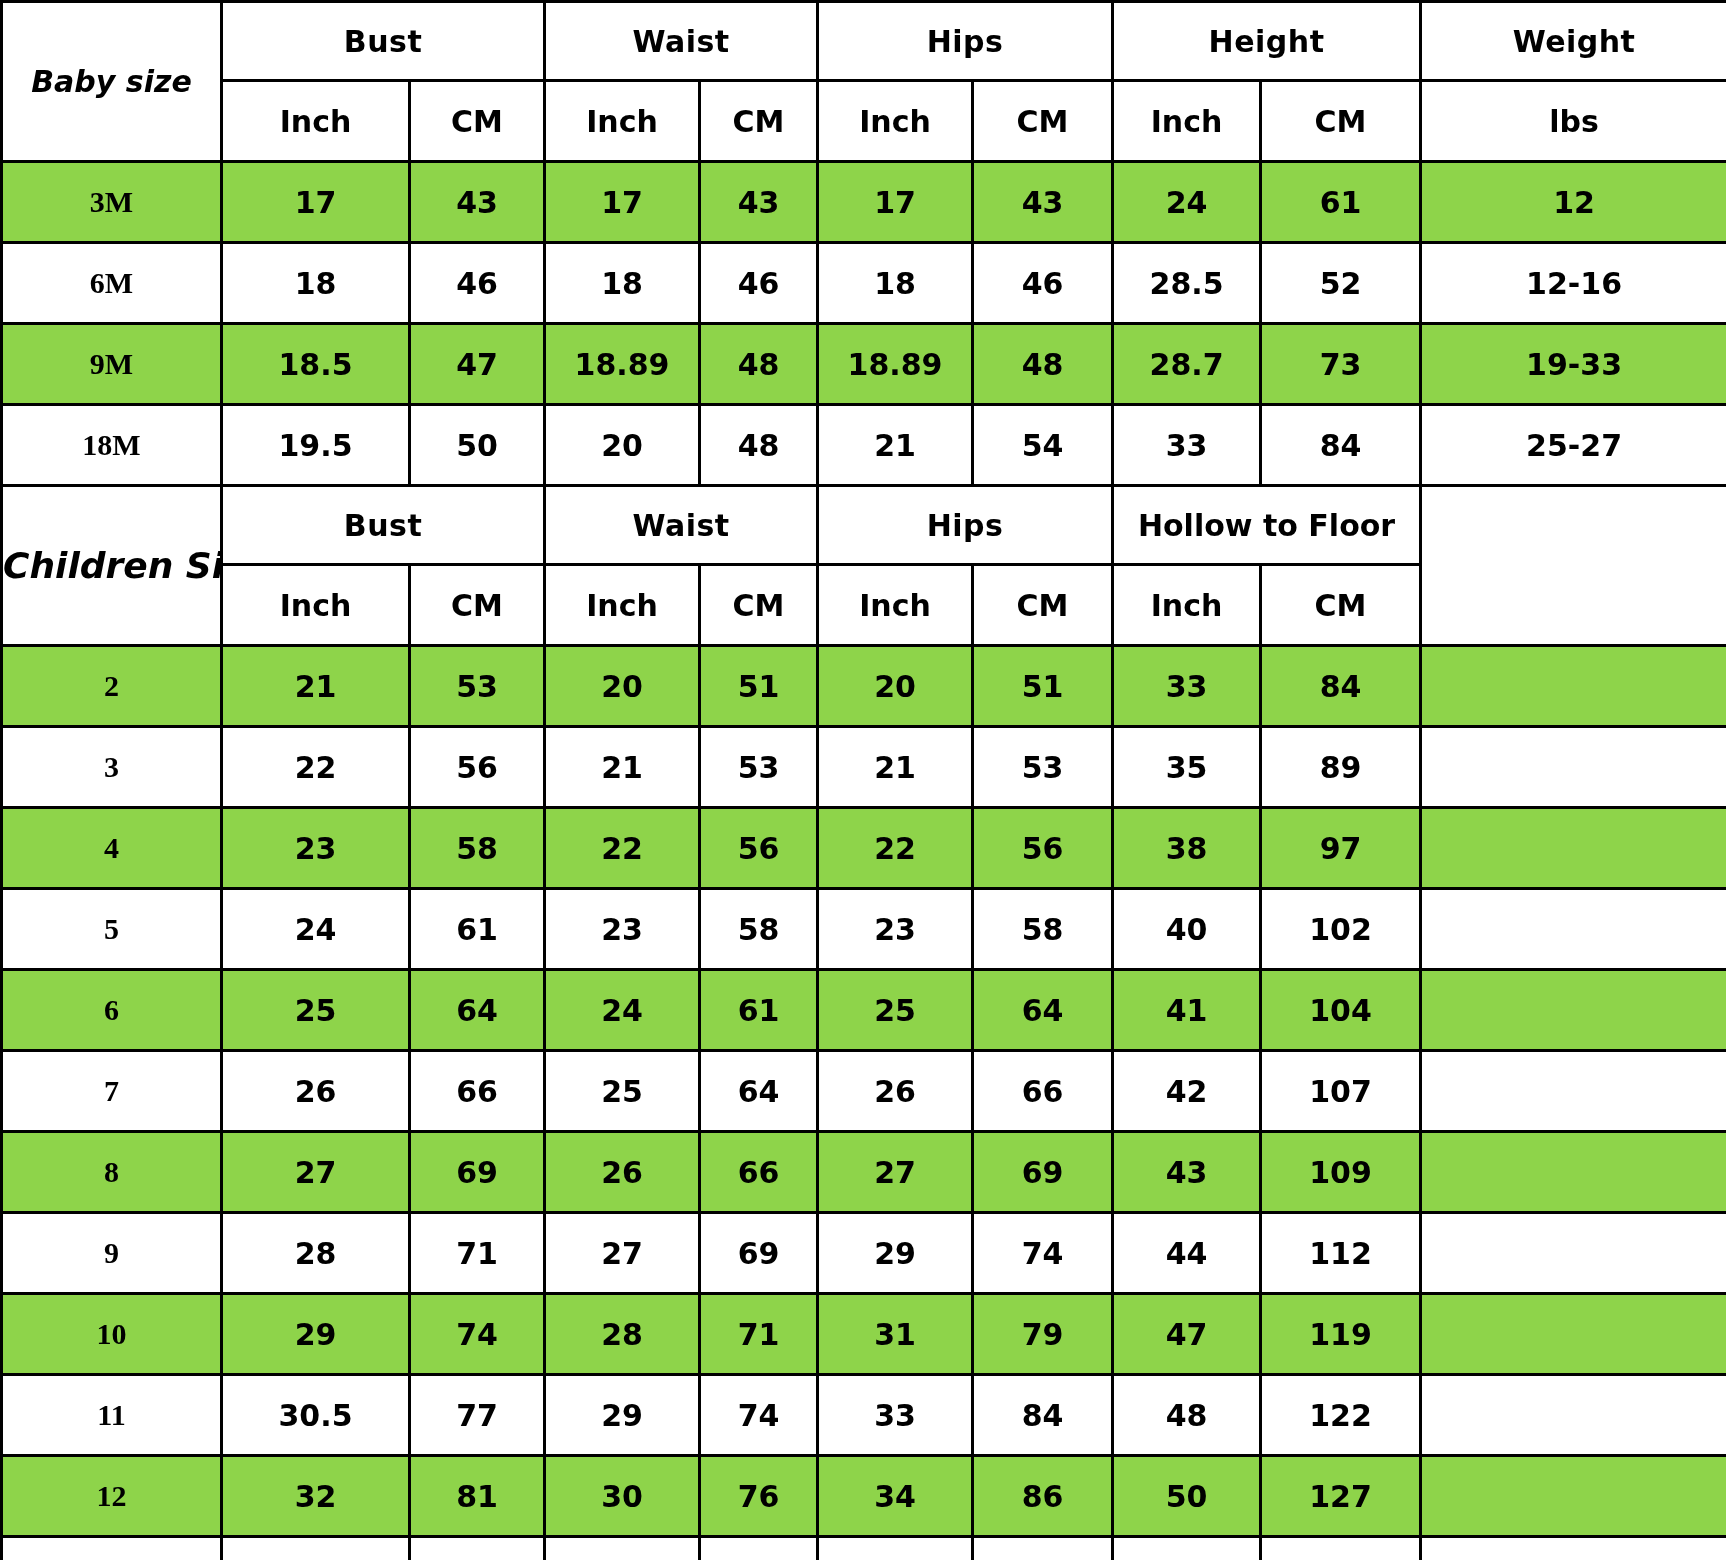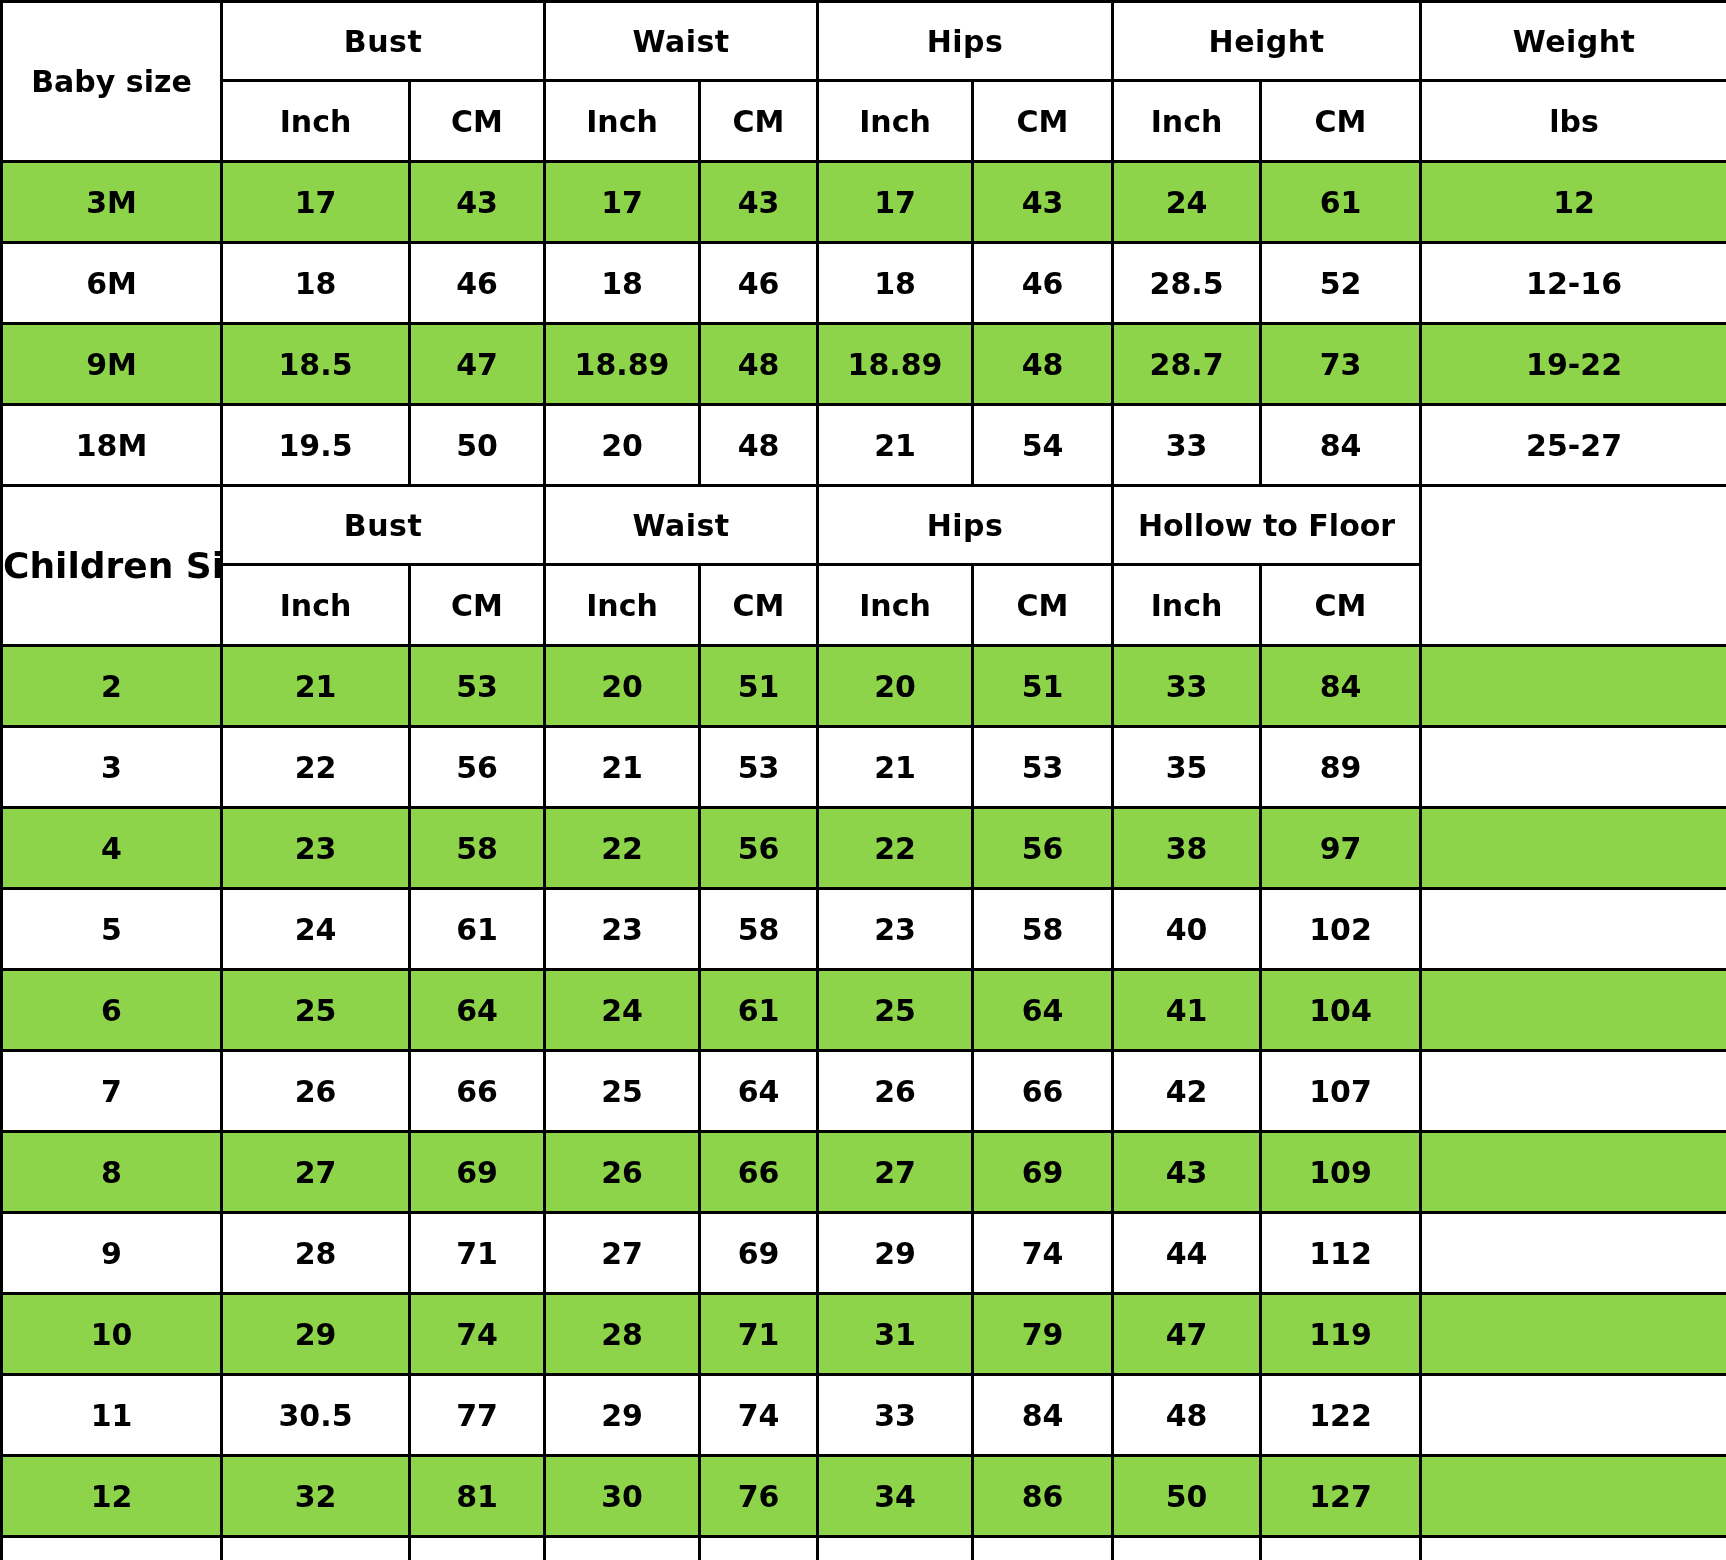--- a/index.html
+++ b/index.html
@@ -59,29 +59,31 @@
   .hdr-group {
     font-size: 35px;
     letter-spacing: 0.5px;
   }
   .hdr-unit {
     font-size: 31px;
     margin-top: 25px;
   }
   .corner-label {
     font-size: 29px;
+    font-style: italic;
   }
   .corner-label.small {
     font-size: 36px;
   }
   .val {
     font-size: 33px;
   }
   .sizelabel {
     font-size: 33px;
+    font-family: Liberation Serif, serif;
   }
   .hollow { font-size: 34px; }
 </style>
 </head>
 <body>
 
 <div class="sheet">
   <table class="size-chart">
     <colgroup>
       <col class="c0">
@@ -145,21 +147,21 @@
       <tr class="row-data">
         <td class="green sizelabel">9M</td>
         <td class="green val">18.5</td>
         <td class="green val">47</td>
         <td class="green val">18.89</td>
         <td class="green val">48</td>
         <td class="green val">18.89</td>
         <td class="green val">48</td>
         <td class="green val">28.7</td>
         <td class="green val">73</td>
-        <td class="green val">19-22</td>
+        <td class="green val">19-33</td>
       </tr>
       <tr class="row-data">
         <td class="white sizelabel">18M</td>
         <td class="white val">19.5</td>
         <td class="white val">50</td>
         <td class="white val">20</td>
         <td class="white val">48</td>
         <td class="white val">21</td>
         <td class="white val">54</td>
         <td class="white val">33</td>

